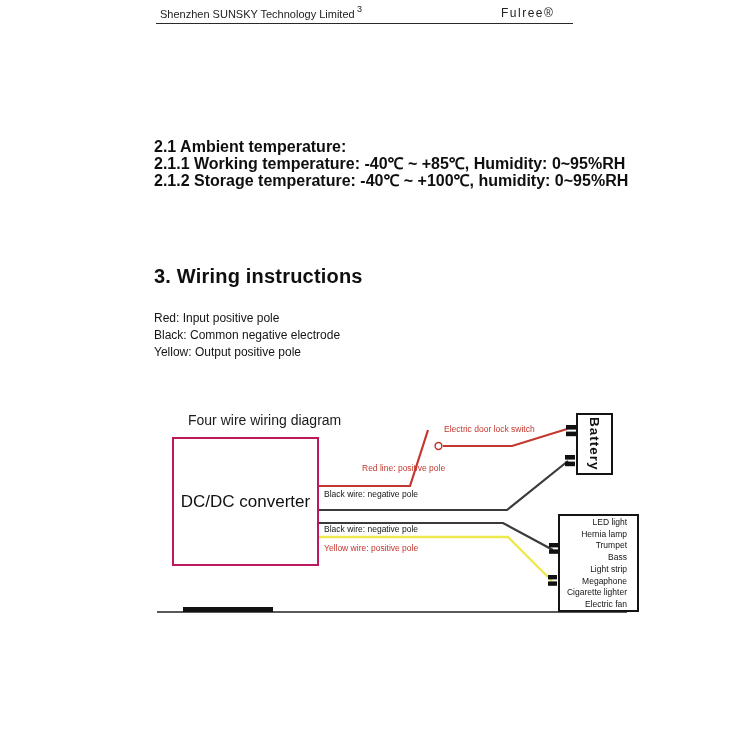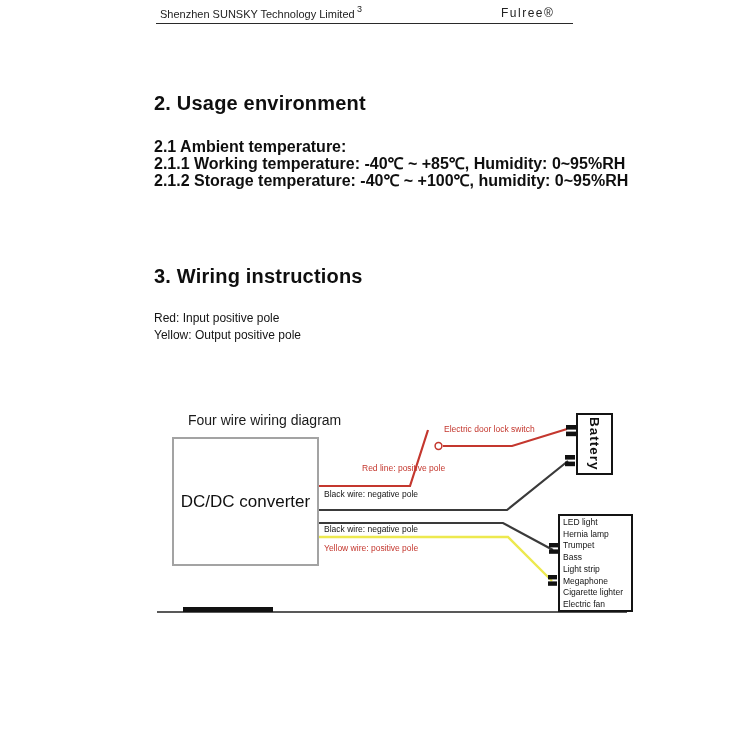--- a/index.html
+++ b/index.html
@@ -17,27 +17,27 @@
   #usage-heading{top:92px;}
   #usage-lines{position:absolute;left:154px;top:138px;font-size:16px;font-weight:bold;line-height:17.2px;color:#0f0f0f;}
 
   
   #wiring-heading{top:265px;}
   #wiring-lines{position:absolute;left:154px;top:310px;font-size:12px;line-height:17.2px;color:#151515;}
 
   
   .dg-caption{position:absolute;left:188px;top:412px;font-size:14px;color:#1a1a1a;}
   .converter-box{position:absolute;left:172px;top:437px;width:143px;height:125px;
-                 border:2px solid #a3a3a3;background:#fff;display:flex;align-items:center;justify-content:center;}
+                 border:2px solid #be185d;background:#fff;display:flex;align-items:center;justify-content:center;}
   .converter-box span{font-size:17px;color:#101010;}
   .battery-box{position:absolute;left:576px;top:413px;width:33px;height:58px;border:2px solid #141414;
                background:#fff;display:flex;align-items:center;justify-content:center;}
   .battery-box span{writing-mode:vertical-rl;font-size:13.5px;font-weight:600;letter-spacing:1px;color:#0f0f0f;}
   .device-box{position:absolute;left:558px;top:514px;width:64px;height:93px;border:2px solid #141414;
-              background:#fff;padding:1px 4px 0 3px;}
+              background:#fff;padding:1px 10px 0 3px;text-align:right;}
   .device-box div{font-size:8.5px;line-height:11.7px;white-space:nowrap;color:#141414;}
 
   .wire-label{position:absolute;font-size:8.5px;white-space:nowrap;}
   .lbl-red{color:#c4372e;}
   .lbl-black{color:#141414;}
   #lbl-red-line{left:322px;top:463px;padding-left:40px;}
   #lbl-black1{left:324px;top:489px;}
   #lbl-black2{left:324px;top:524px;}
   #lbl-yellow{left:324px;top:543px;}
   #lbl-switch{left:444px;top:424px;}
@@ -51,32 +51,32 @@
 </head>
 <body>
 
 <div id="page">
 
   <div class="hdr-company">Shenzhen SUNSKY Technology Limited</div>
   <div class="hdr-sup">3</div>
   <div class="hdr-brand">Fulree®</div>
   <div class="hdr-rule"></div>
 
-  <div id="usage-heading" class="h-big">2. Usage environment</div>
   <div id="usage-lines">
 
   <div>2.1 Ambient temperature:</div>
       <div>2.1.1 Working temperature: -40℃ ~ +85℃, Humidity: 0~95%RH</div>
       <div>2.1.2 Storage temperature: -40℃ ~ +100℃, humidity: 0~95%RH</div>
     </div>
 
   <div id="wiring-heading" class="h-big">3. Wiring instructions</div>
   <div id="wiring-lines">
 
   <div>Red: Input positive pole</div>
+      <div>Black: Common negative electrode</div>
       <div>Yellow: Output positive pole</div>
     </div>
 
   <div class="dg-caption">Four wire wiring diagram</div>
 
   <svg class="overlay" width="750" height="750" viewBox="0 0 750 750">
 
     <polyline points="317,486 410,486 428,430" fill="none" stroke-width="2.2" stroke="#c4372e"></polyline>
 
     <polyline points="443,446 512,446 567,429" fill="none" stroke-width="2.2" stroke="#c4372e"></polyline>

